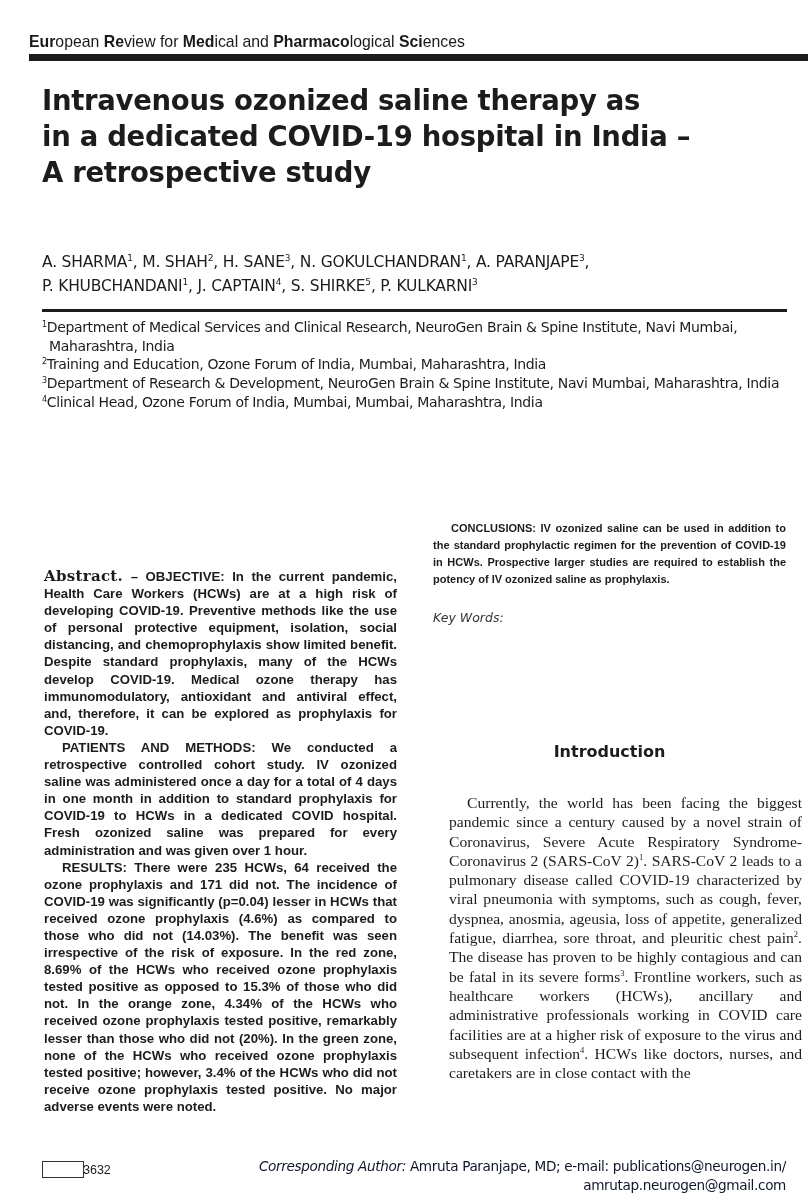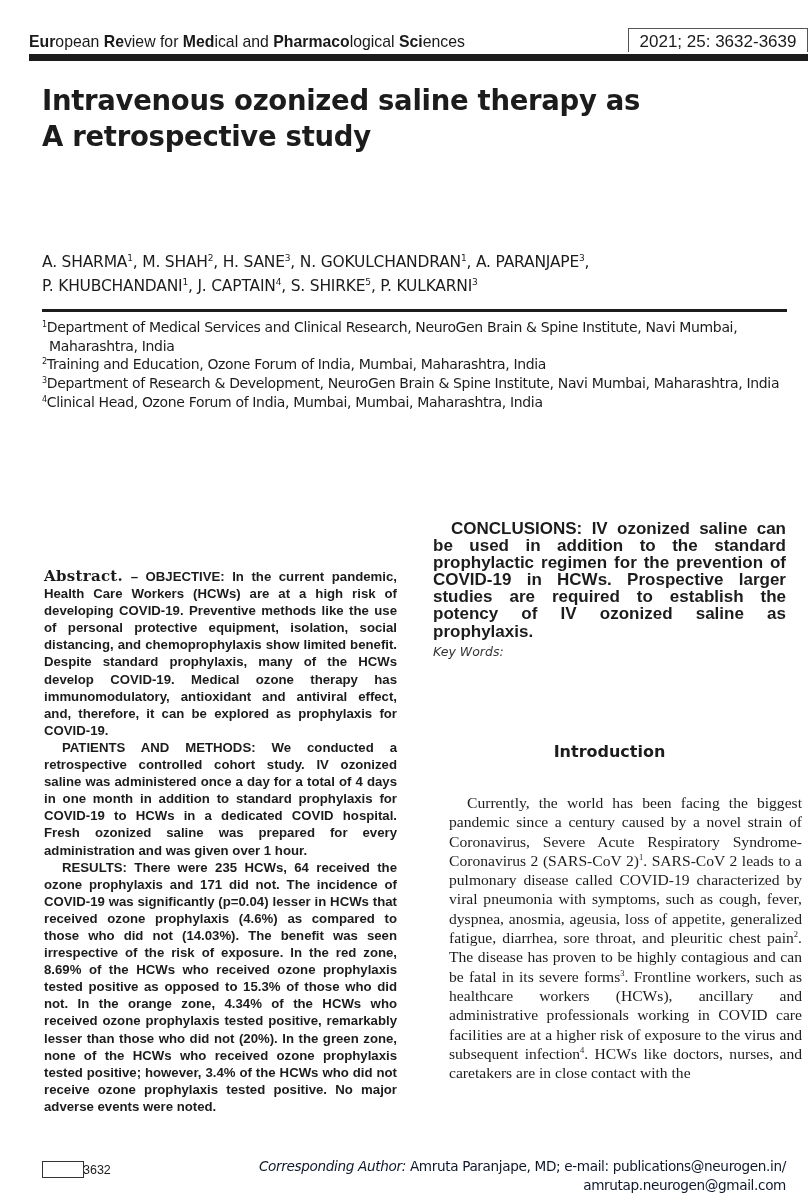--- a/index.html
+++ b/index.html
@@ -22,43 +22,43 @@
   .aff-item { padding-left: 7px; text-indent: -7px; }
   .aff-item sup { font-size: 8px; vertical-align: 5px; line-height: 0; }
 
   .abstract-col { position: absolute; left: 44px; top: 520px; width: 353px; font-family: "Liberation Sans", sans-serif; font-weight: bold; font-size: 13.2px; line-height: 17.1px; text-align: justify; color: #1c1c1c; }
   .abstract-col p { margin: 0; text-indent: 18px; }
   .abstract-col p.first { text-indent: 0; margin-top: 48px; }
   .abstract-word { font-family: "DejaVu Serif", serif; font-weight: 900; font-size: 15px; letter-spacing: 0.3px; }
   .sec-label { font-weight: bold; }
 
   .right-col { position: absolute; left: 433px; top: 520px; width: 353px; }
-  .conclusions { font-family: "Liberation Sans", sans-serif; font-weight: bold; font-size: 17px; line-height: 17.1px; text-align: justify; margin: 0; text-indent: 18px; color: #1c1c1c; }
-  .kw-label { margin-top: 3px; font-family: "DejaVu Sans", sans-serif; font-style: italic; font-size: 12.5px; color: #333; line-height: 17px; }
+  .conclusions { font-family: "Liberation Sans", sans-serif; font-weight: bold; font-size: 11px; line-height: 17.1px; text-align: justify; margin: 0; text-indent: 18px; color: #1c1c1c; }
+  .kw-label { margin-top: 21px; font-family: "DejaVu Sans", sans-serif; font-style: italic; font-size: 12.5px; color: #333; line-height: 17px; }
   .kw-text { font-family: "DejaVu Sans", sans-serif; font-size: 12.5px; color: #333; line-height: 17px; text-indent: 18px; text-align: justify; letter-spacing: -0.2px; }
 
   .intro-heading { position: absolute; left: 433px; top: 742px; width: 353px; text-align: center; font-family: "DejaVu Sans", sans-serif; font-weight: bold; font-size: 16px; color: #1c1c1c; }
   .intro-text { position: absolute; left: 433px; top: 777px; width: 353px; font-family: "Liberation Serif", serif; font-size: 15.6px; line-height: 19.3px; text-align: justify; color: #1c1c1c; text-indent: 18px; margin: 16px; }
   .intro-text sup { font-size: 8.5px; vertical-align: 6px; line-height: 0; }
 
   .page-num { position: absolute; left: 42px; top: 1161px; width: 34px; height: 17px; border: 1.2px solid #333; font-family: "Liberation Sans", sans-serif; font-size: 12.5px; text-align: center; line-height: 17px; box-sizing: border-box; padding-left: 40px; }
   .corresponding { position: absolute; right: 24px; top: 1157px; width: 660px; text-align: right; font-family: "DejaVu Sans", sans-serif; font-size: 13.6px; line-height: 19px; color: #0f172a; letter-spacing: -0.35px; }
   .corresponding i { font-style: italic; }
 </style>
 </head>
 <body>
 
 <div class="journal-header">
   <div class="journal-name" id="journal-name"><b>Eur</b><span>opean </span><b>Re</b><span>view for </span><b>Med</b><span>ical and </span><b>Pharmaco</b><span>logical </span><b>Sci</b><span>ences</span></div>
   <div class="header-bar"></div>
-  <div class="cite-box">2021; 25: 3632-3639</div>
 </div>
 
 <div class="title">
   <div>Intravenous ozonized saline therapy as</div>
+  <div>in a dedicated COVID-19 hospital in India –</div>
   <div>A retrospective study</div>
 </div>
 
 <div class="authors">
   <div id="authors-line1"><span>A. SHARMA<sup>1</sup></span>, <span>M. SHAH<sup>2</sup></span>, <span>H. SANE<sup>3</sup></span>, <span>N. GOKULCHANDRAN<sup>1</sup></span>, <span>A. PARANJAPE<sup>3</sup></span>, </div>
   <div id="authors-line2"><span>P. KHUBCHANDANI<sup>1</sup></span>, <span>J. CAPTAIN<sup>4</sup></span>, <span>S. SHIRKE<sup>5</sup></span>, <span>P. KULKARNI<sup>3</sup></span></div>
 </div>
 <div class="divider"></div>
 
 <div class="affiliations" id="affiliations">

